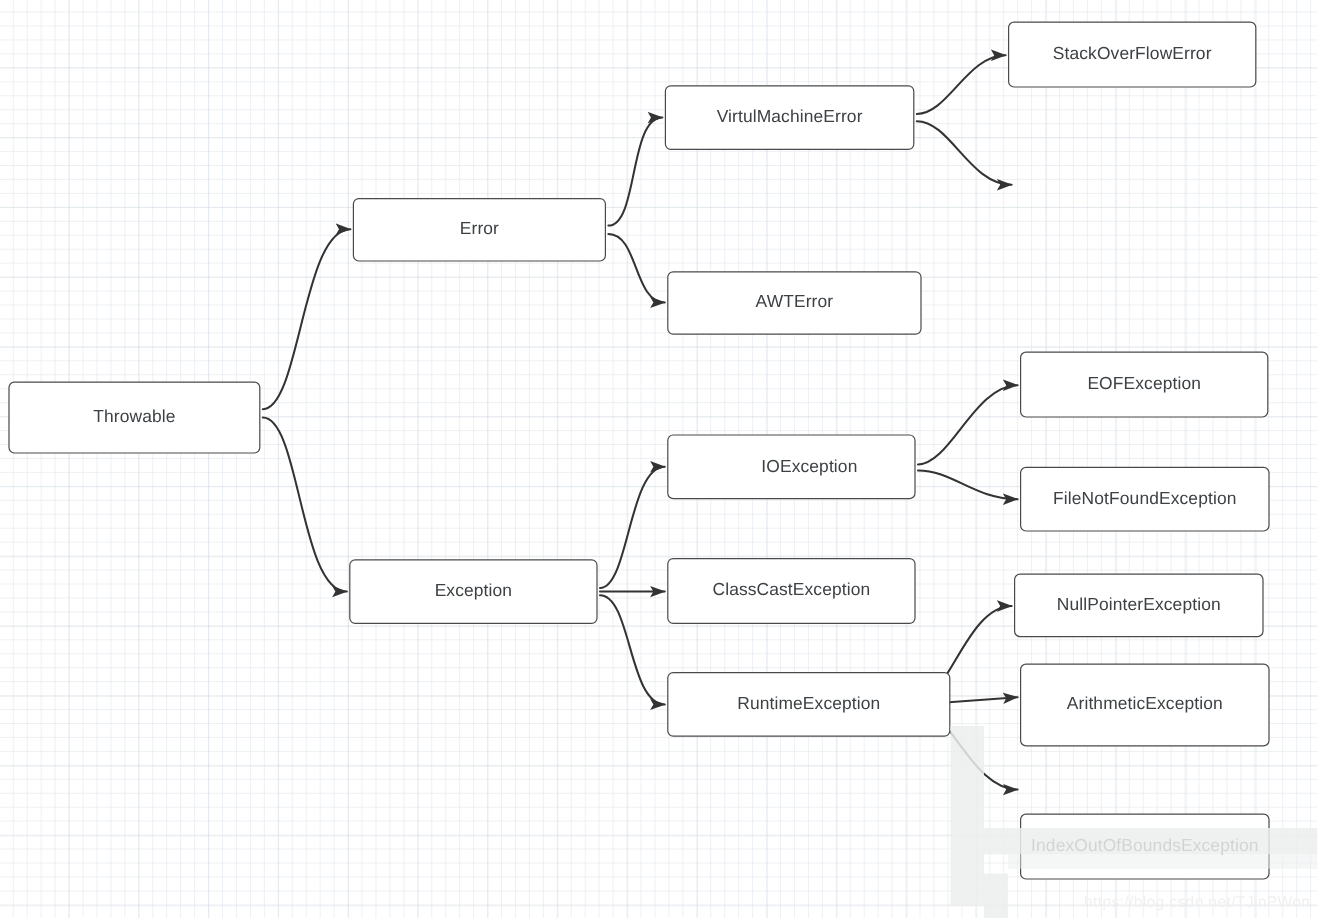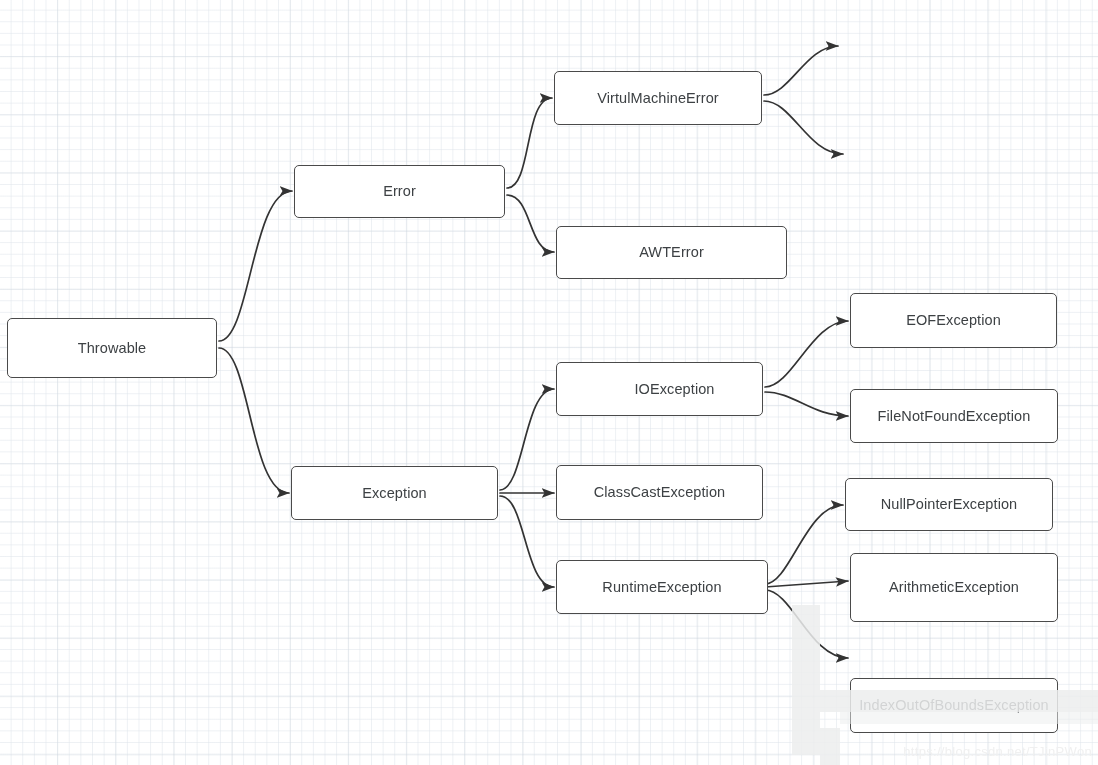--- a/index.html
+++ b/index.html
@@ -115,36 +115,39 @@
   </div>
 
   <div class="node" style="left:291px; top:466px; width:207px; height:54px;">
     <span class="node-label">Exception</span>
   </div>
 
   <div class="node" style="left:554px; top:71px;  width:208px; height:54px;">
     <span class="node-label">VirtulMachineError</span>
   </div>
 
-  <div class="node" style="left:556px; top:226px; width:231px; height:53px;">
+  <div class="node" style="left:556px; top:226px; width:212px; height:53px;">
     <span class="node-label">AWTError</span>
   </div>
 
   <div class="node" style="left:556px; top:362px; width:207px; height:54px;padding-left:30px;">
     <span class="node-label">IOException</span>
   </div>
 
   <div class="node" style="left:556px; top:465px; width:207px; height:55px;">
     <span class="node-label">ClassCastException</span>
   </div>
 
-  <div class="node" style="left:556px; top:560px; width:212px; height:54px;">
+  <div class="node" style="left:556px; top:560px; width:236px; height:54px;">
     <span class="node-label">RuntimeException</span>
   </div>
 
+  <div class="node" style="left:840px; top:18px;  width:207px; height:55px;">
+    <span class="node-label">StackOverFlowError</span>
+  </div>
 
 
   <div class="node" style="left:850px; top:293px; width:207px; height:55px;">
     <span class="node-label">EOFException</span>
   </div>
 
   <div class="node" style="left:850px; top:389px; width:208px; height:54px;">
     <span class="node-label">FileNotFoundException</span>
   </div>
 

